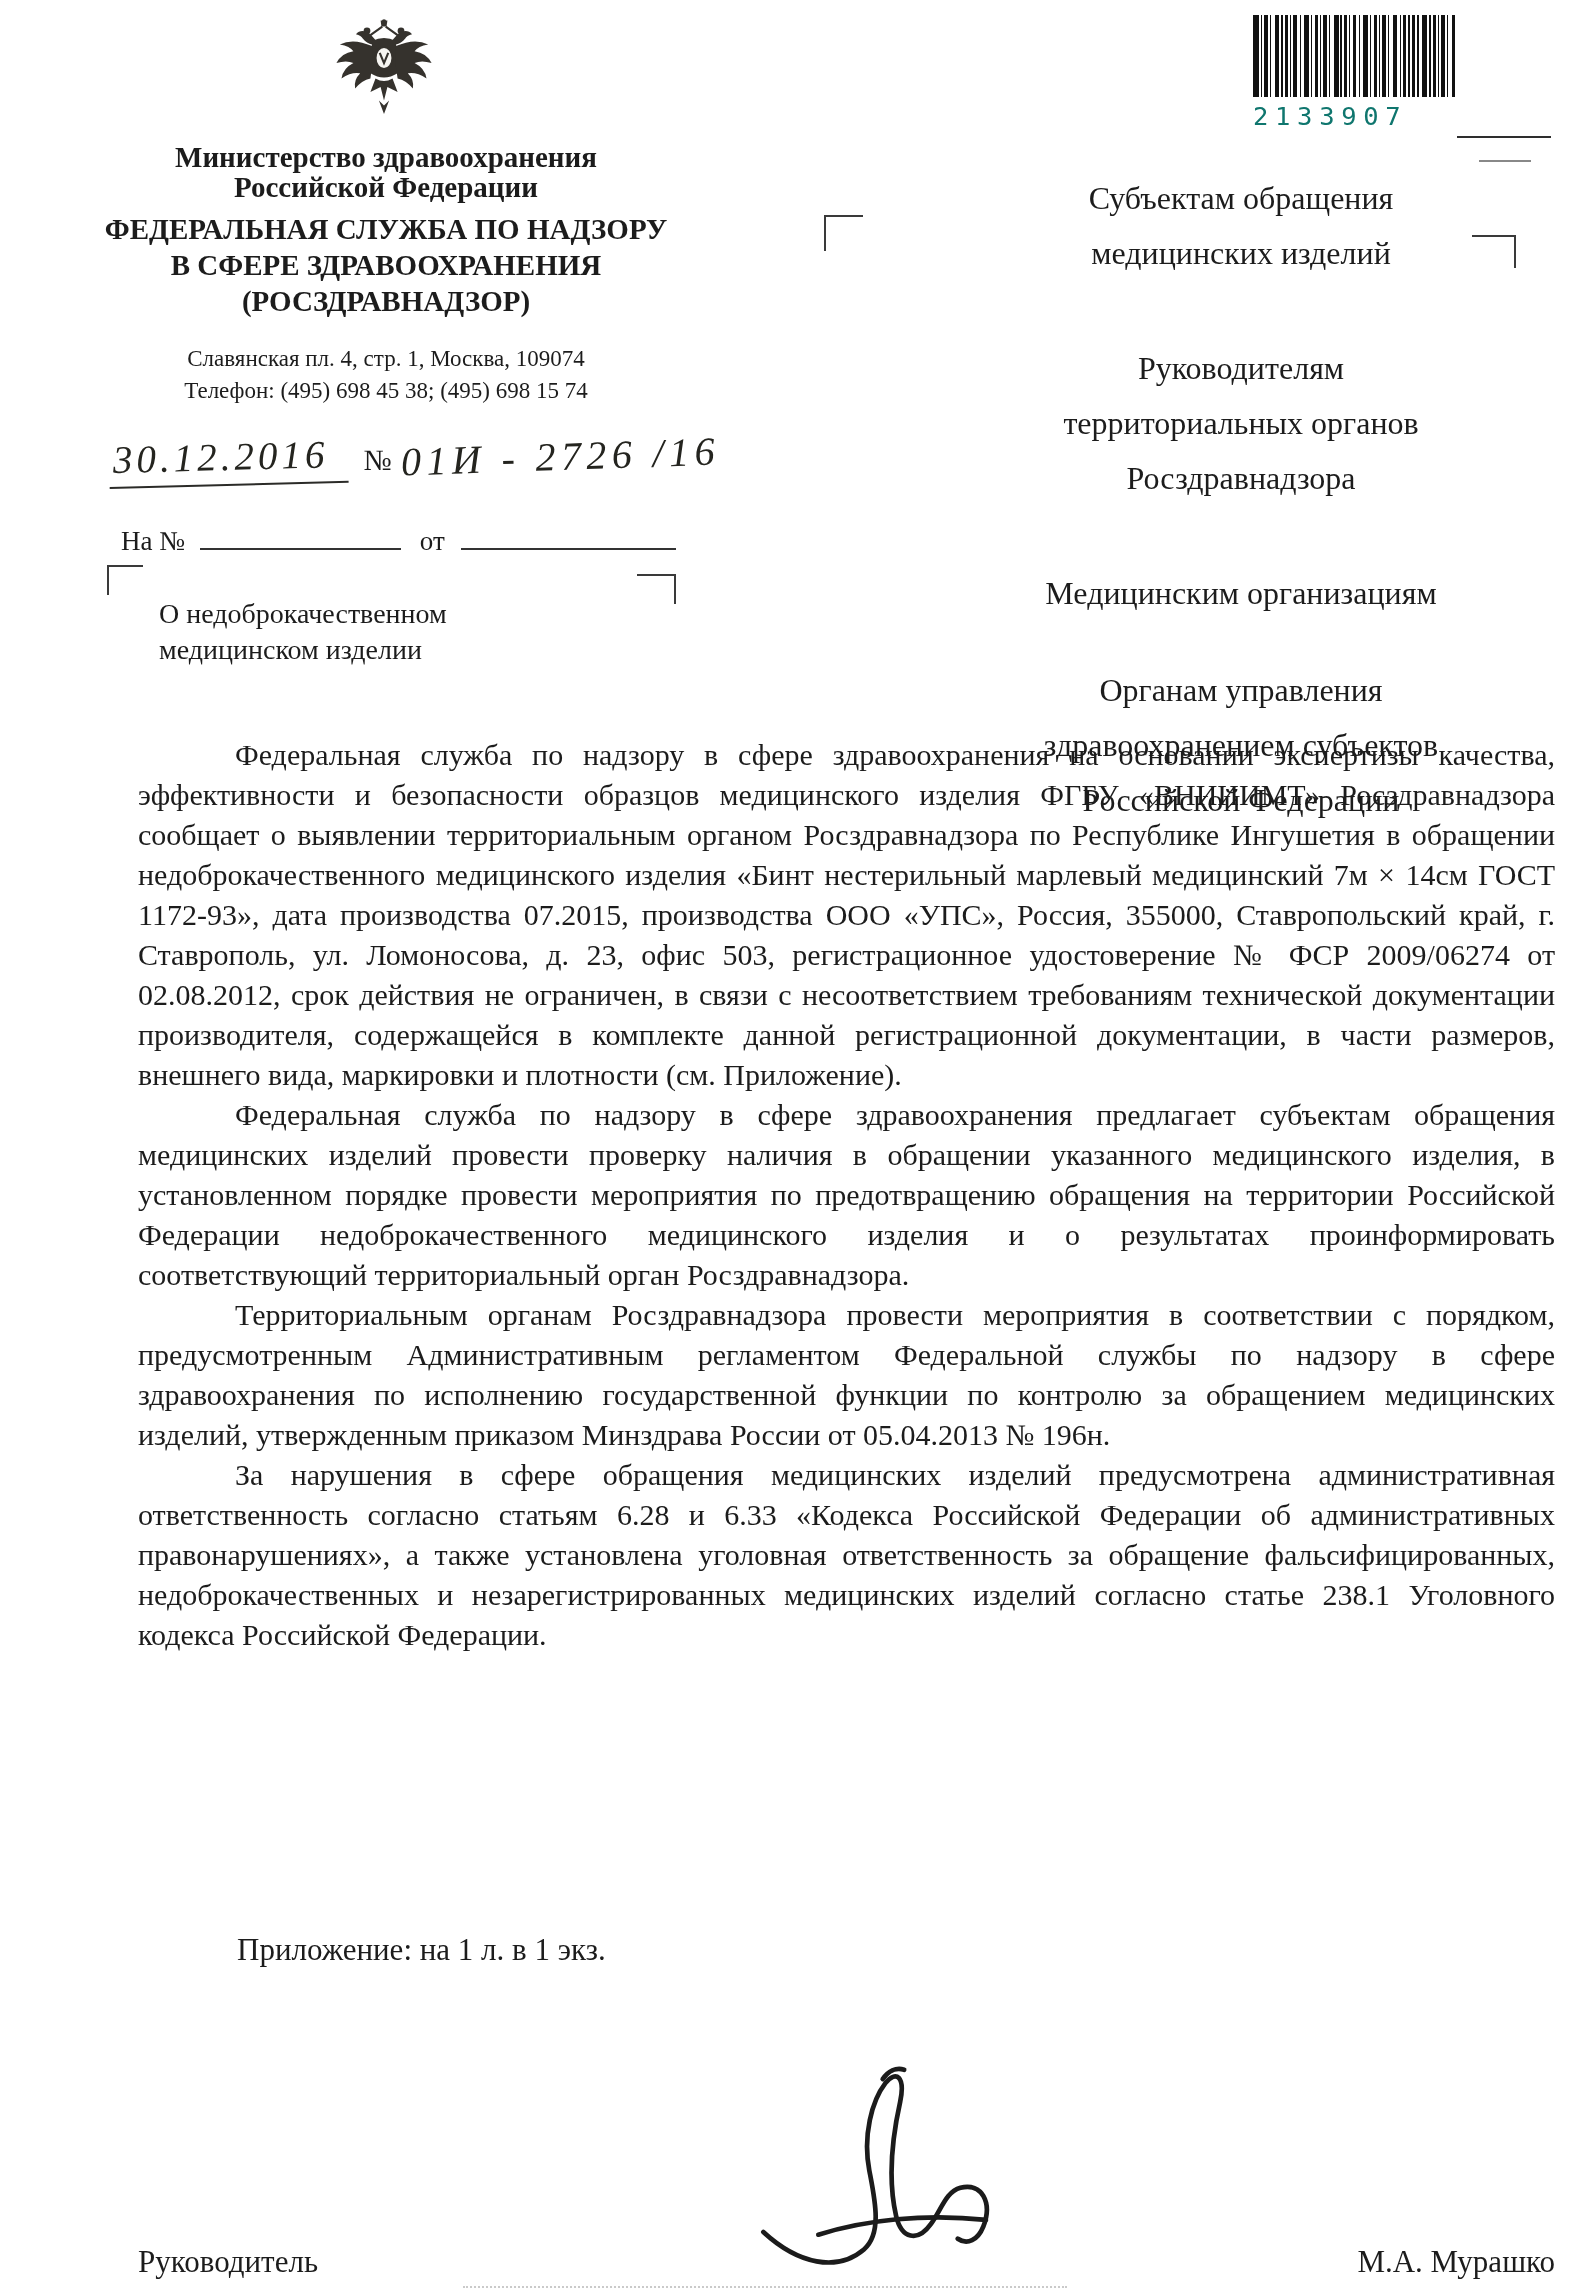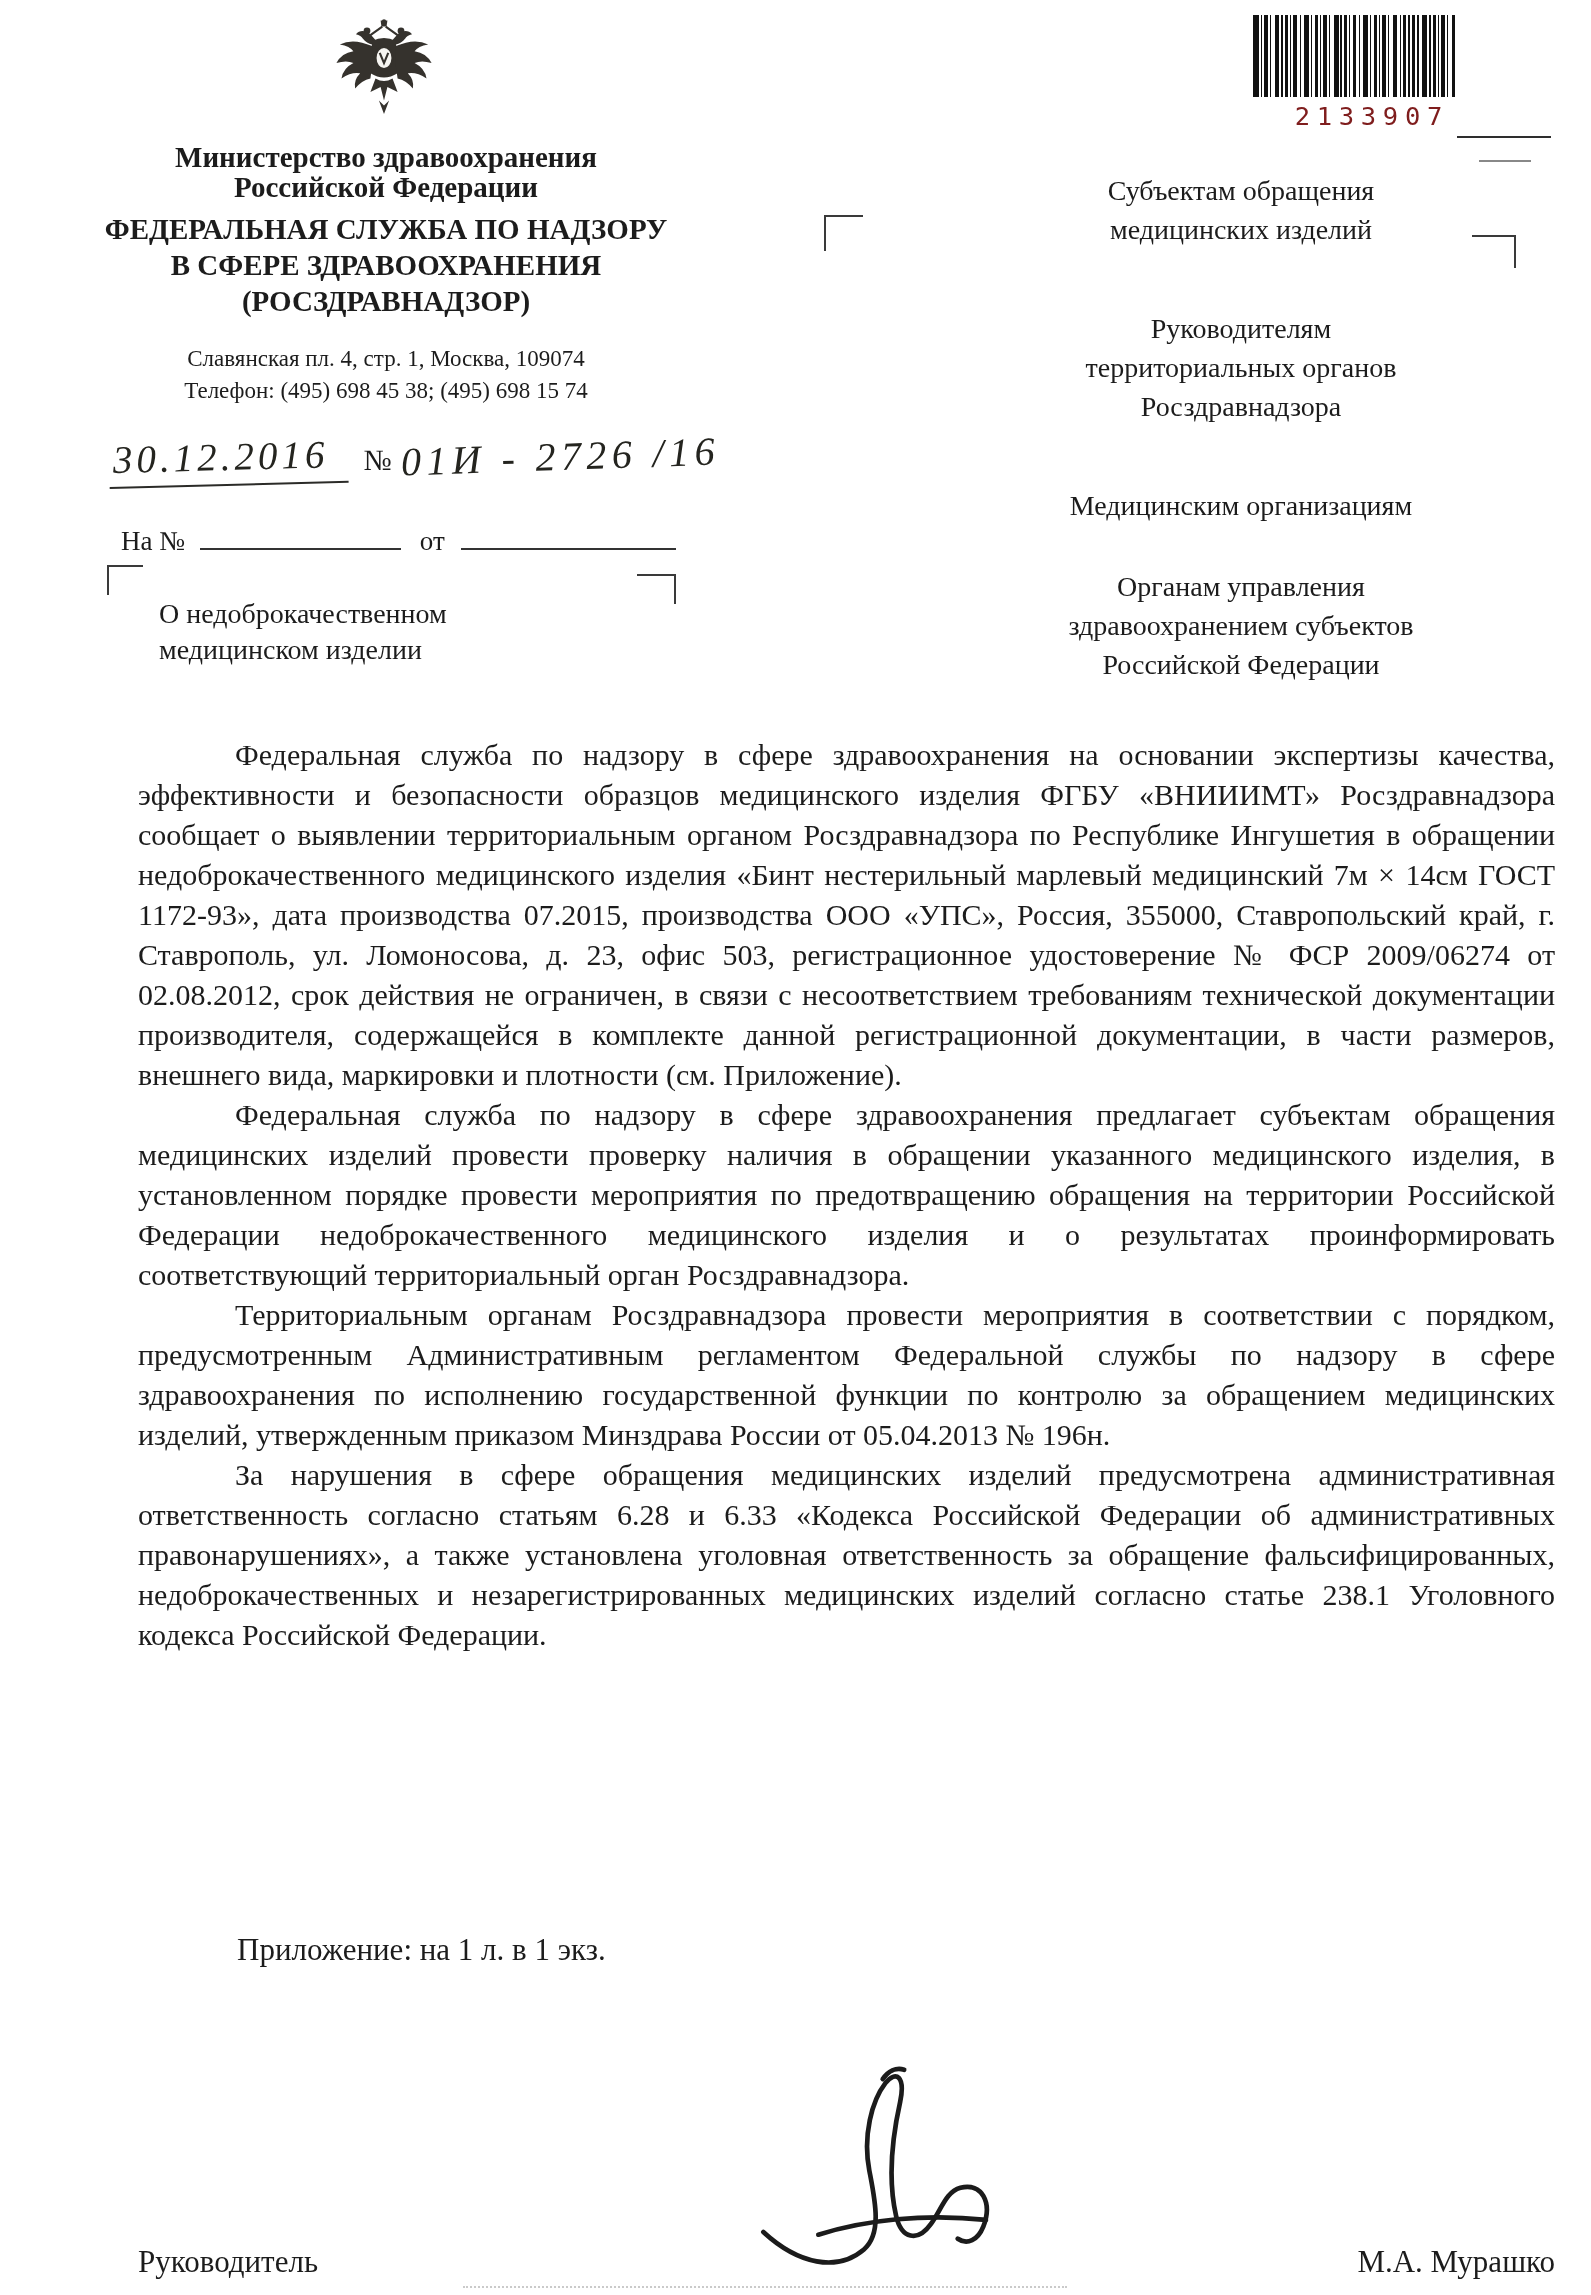--- a/index.html
+++ b/index.html
@@ -20,22 +20,22 @@
   
   .barcode{left:1253px;top:14.8px;width:196px;height:82px;
     background:repeating-linear-gradient(90deg,
       #111 0 2.7px,#fff 2.7px 4.7px,
       #111 4.7px 6px,#fff 6px 8px,
       #111 8px 12px,#fff 12px 14px,
       #111 14px 15.4px,#fff 15.4px 19px,
       #111 19px 23.5px,#fff 23.5px 25.5px,
       #111 25.5px 27px,#fff 27px 29.5px);
     border-left:3.4px solid #111;border-right:3.4px solid #111;}
-  .barcode-number{left:1253px;top:101px;width:196px;text-align:right;
-    font-family:"DejaVu Sans Mono",monospace;font-size:25.5px;letter-spacing:6.7px;color:#7f1d1d;}
+  .barcode-number{left:1253px;top:101px;width:196px;text-align:left;
+    font-family:"DejaVu Sans Mono",monospace;font-size:25.5px;letter-spacing:6.7px;color:#0f766e;}
   .artifact-line-1{left:1457px;top:136px;width:94px;border-top:2.7px solid #2e2e2e;height:0;}
   .artifact-line-2{left:1479px;top:160px;width:52px;border-top:2px solid #555;height:0;opacity:.7;}
 
   
   .sender{left:74px;top:142px;width:624px;text-align:center;}
   .ministry{font-size:29px;font-weight:bold;line-height:30px;text-align:center;}
   .service{font-size:29px;font-weight:bold;line-height:36px;margin-top:9.4px;}
   .contact{font-size:23px;line-height:32px;margin-top:24px;}
   .contact2{font-size:23px;line-height:32px;}
 
@@ -59,21 +59,21 @@
   .cm-recip-left{left:824px;top:215px;width:37px;height:34px;}
   .cm-recip-right{left:1472px;top:235px;width:42px;height:31px;}
   .cm-subj-left{left:107px;top:565px;width:34px;height:28px;}
   .cm-subj-right{left:637px;top:574px;width:37px;height:28px;}
 
   
   .subject{left:159px;top:596px;font-size:28px;line-height:36px;}
 
   
   .recipients{left:931px;top:171px;width:620px;text-align:center;}
-  .recipient{font-size:28px;line-height:39px;}
+  .recipient{font-size:32px;line-height:55px;}
   .recipient+.recipient{margin-top:60px;}
   .recipient:nth-of-type(4){margin-top:42px;}
 
   
   .body-text{left:138px;top:735px;width:1417px;font-size:30px;line-height:40px;text-align:justify;}
   .body-text p{margin:0;text-indent:97px;}
 
   .attachment{left:138px;top:1932px;width:1417px;font-size:31px;padding-left:99px;box-sizing:border-box;}
 
   

